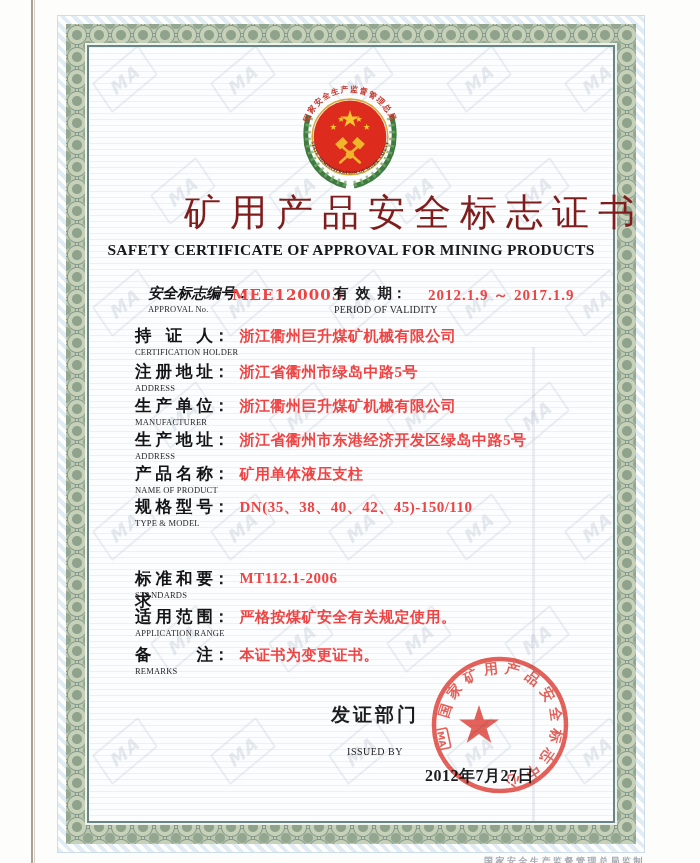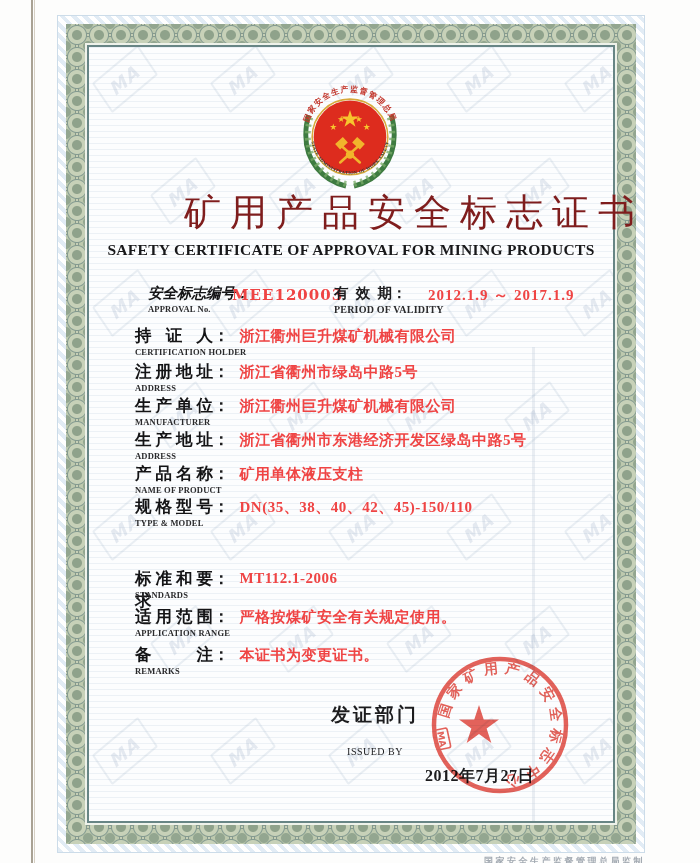--- a/index.html
+++ b/index.html
@@ -29,21 +29,21 @@
 
   
   .content{position:absolute;inset:0;}
   .emblem{position:absolute;left:294px;top:78px;width:112px;height:112px;}
   .title{position:absolute;left:58px;top:188px;width:586px;text-align:right;
          font-size:37px;font-weight:400;letter-spacing:9px;text-indent:9px;color:#7f1d1d;}
   .subtitle{position:absolute;left:58px;top:241px;width:586px;text-align:center;
             font-size:15.5px;font-weight:700;letter-spacing:.3px;color:#18181a;}
 
   .lblcn{font-size:16.5px;font-weight:700;color:#141416;}
-  .lblen{font-size:8.5px;font-weight:700;color:#2a2a2c;letter-spacing:.2px;}
+  .lblen{font-size:8.5px;font-weight:400;color:#2a2a2c;letter-spacing:.2px;}
   .val{font-size:15px;font-weight:700;color:#ef4444;letter-spacing:.5px;}
 
   .apr-label{position:absolute;left:148px;top:284px;font-size:14.5px;font-weight:700;font-style:italic;}
   .apr-en{position:absolute;left:148px;top:304px;}
   .apr-val{position:absolute;left:232px;top:286px;font-family:"DejaVu Serif",serif;letter-spacing:1px;}
   .vld-label{position:absolute;left:334px;top:284px;font-size:14.5px;font-weight:700;white-space:pre;}
   .vld-en{position:absolute;left:334px;top:304px;font-size:10px;}
   .vld-val{position:absolute;left:428px;top:286px;letter-spacing:1px;text-align:right;}
 
   .frow{position:absolute;left:135px;width:470px;}

